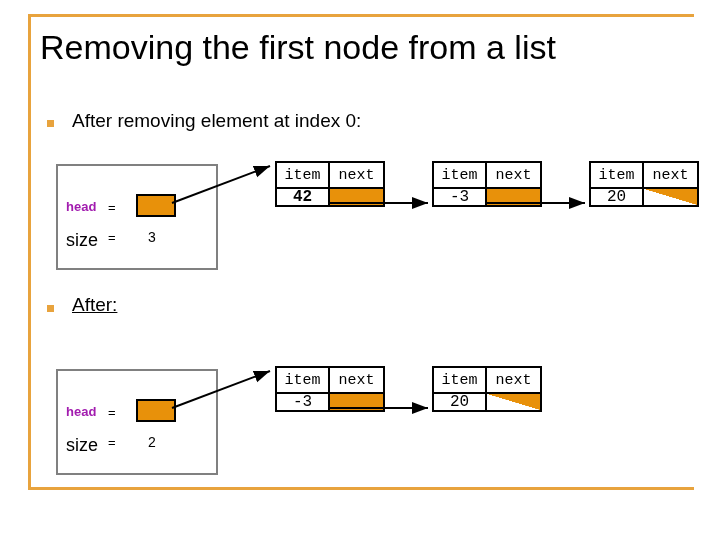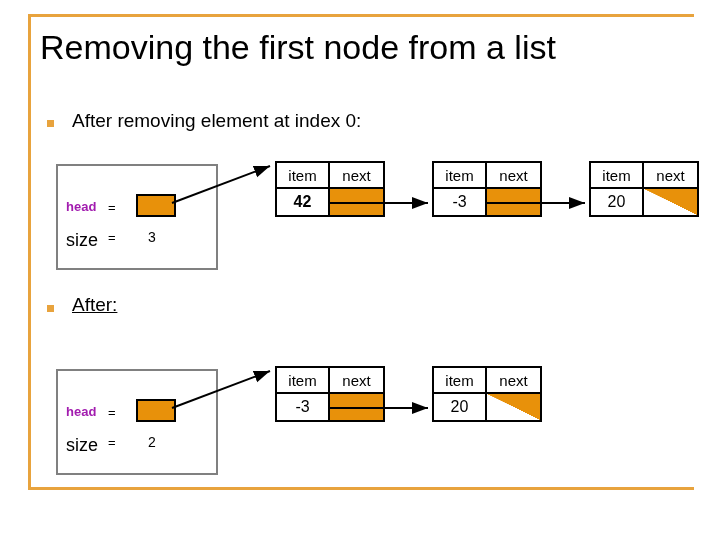--- a/index.html
+++ b/index.html
@@ -48,28 +48,29 @@
   .lb-sizelabel{
     position:absolute;font-size:18px;color:#000;
   }
   
   .ptr-swatch{
     position:absolute;background:#E8910A;border:2px solid #000;
   }
   
   .node{
     position:absolute;
+    font-family:Liberation Mono, monospace;
   }
   .node .hdr{
     position:absolute;top:0;height:28px;border:2px solid #000;
     box-sizing:border-box;background:#fff;
     font-size:15px;color:#000;display:flex;align-items:center;justify-content:center;
   }
   .node .cell{
-    position:absolute;top:26px;height:30px;border:2px solid #000;
+    position:absolute;top:26px;height:20px;border:2px solid #000;
     box-sizing:border-box;background:#fff;
     font-size:16px;color:#000;display:flex;align-items:center;justify-content:center;
   }
   .node .cell.item-strong{font-weight:bold;color:#000;}
   .node .cell.nextfill{background:#E8910A;}
   .node .cell.nextdiag{
     background:linear-gradient(to bottom left,#E8910A 49.5%,#fff 50%);
   }
   
   .arrow{position:absolute;}

